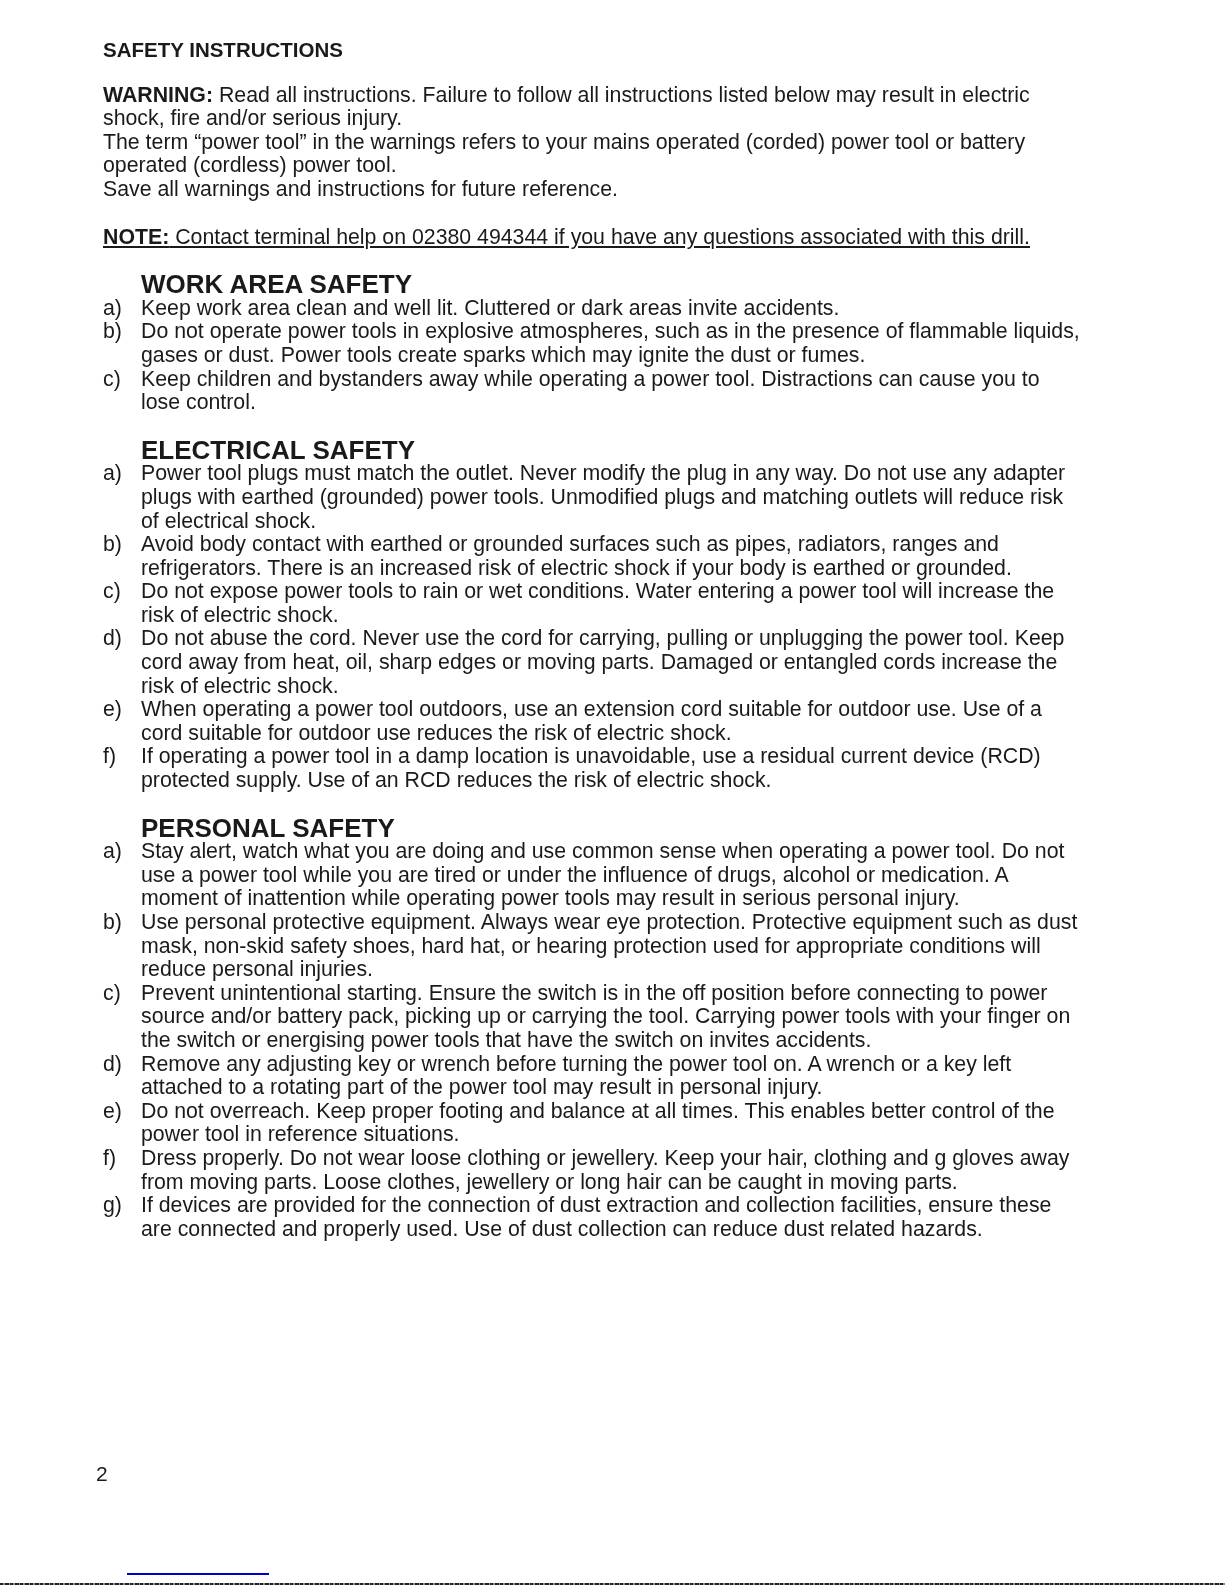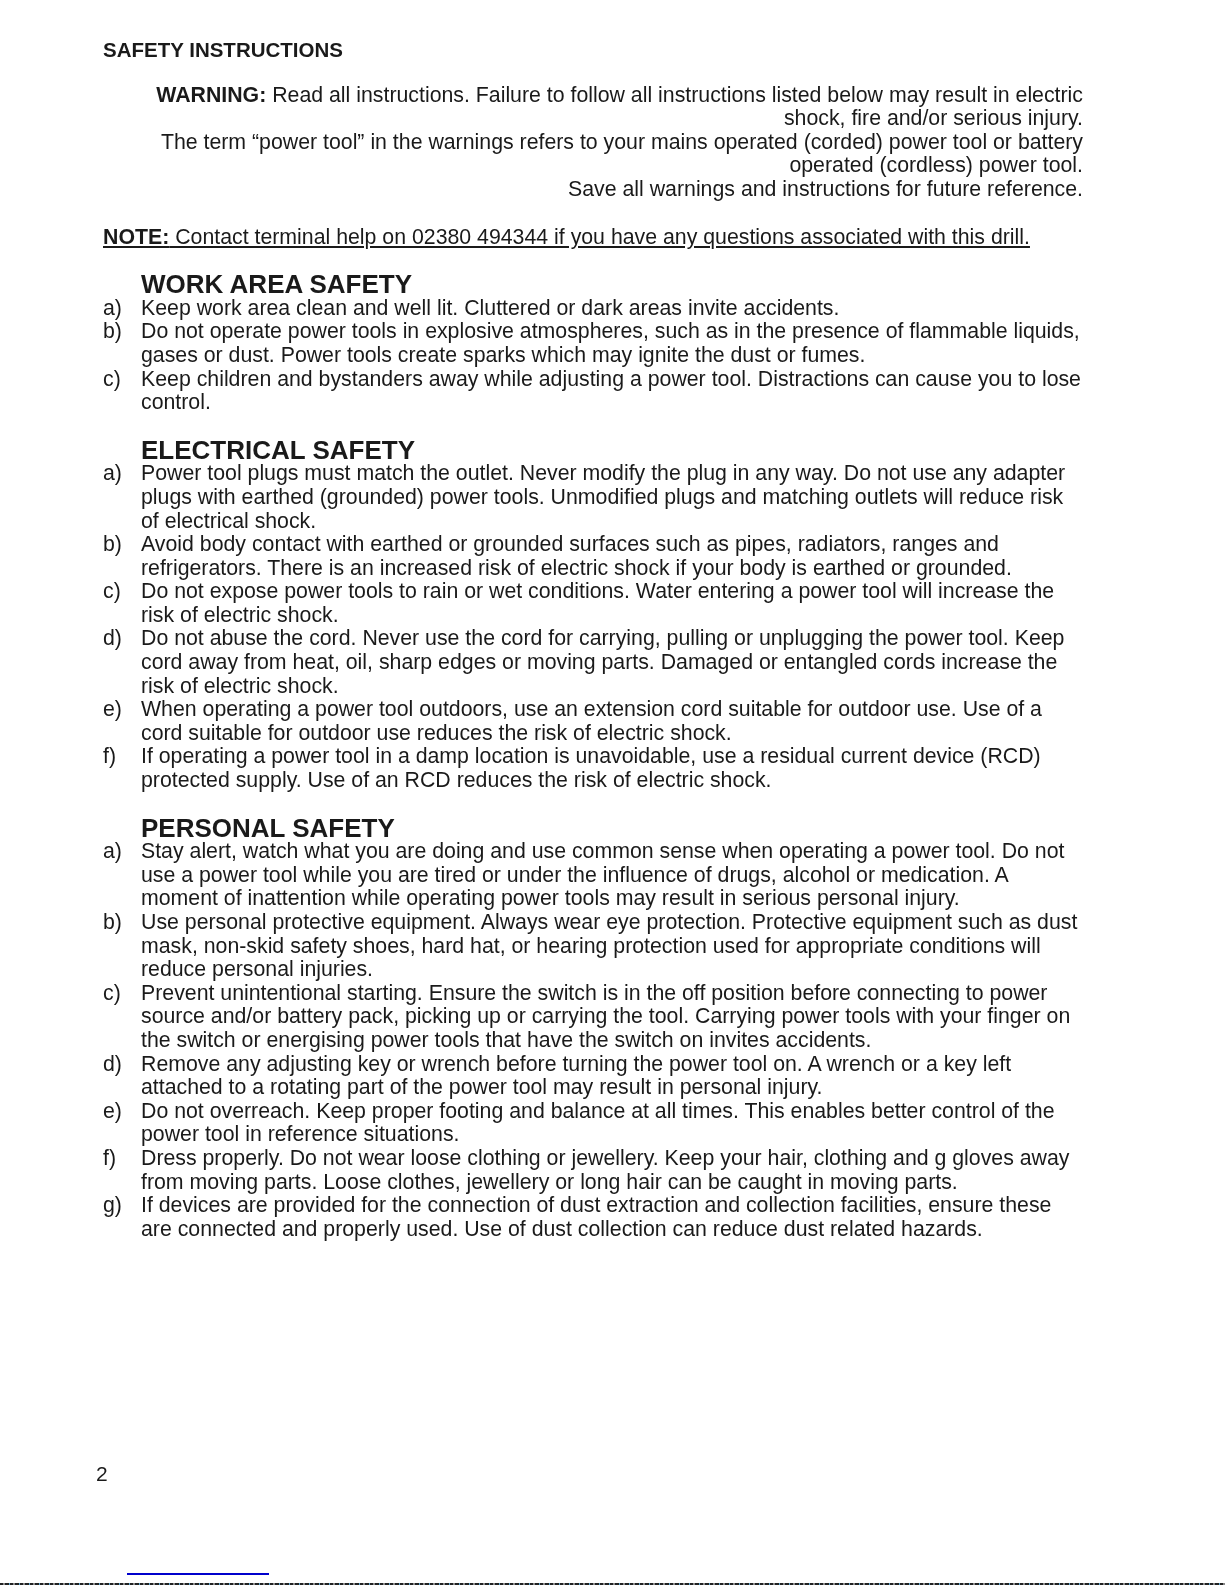--- a/index.html
+++ b/index.html
@@ -4,21 +4,21 @@
 <style>
   html, body { margin: 0; padding: 0; background: #ffffff; }
   body {
     width: 1225px; height: 1585px; position: relative; overflow: hidden;
     font-family: "Liberation Sans", sans-serif; color: #1a1a1a;
     font-size: 21.3px; line-height: 23.6px;
   }
   .page { position: absolute; left: 103px; top: 38px; width: 980px; }
   .title { font-weight: bold; margin: 0; font-size: 20.5px; }
   .intro { margin-top: 22px; }
-  .intro p { margin: 0; text-align: right; }
+  .intro p { margin: 0; }
   .b { font-weight: bold; }
   .note { margin-top: 24px; text-decoration: underline; }
   .section { margin-top: 24px; }
   .section-heading { font-weight: bold; margin-left: 38px; font-size: 26px; }
   .item { display: flex; }
   .item .lbl { width: 38px; flex: none; }
   .item .txt { flex: 1; width: 935px; }
   .pagenum { position: absolute; left: 96px; top: 1462px; font-size: 21px; }
   .link-line { position: absolute; left: 127px; top: 1573px; width: 142px; height: 2px; background: #0000cc; }
   .bottom-rule { position: absolute; left: 0; top: 1583px; width: 1225px; height: 2px;
@@ -46,21 +46,21 @@
         <div class="item">
           <span class="lbl">a)</span>
           <span class="txt">Keep work area clean and well lit. Cluttered or dark areas invite accidents.</span>
         </div>
         <div class="item">
           <span class="lbl">b)</span>
           <span class="txt">Do not operate power tools in explosive atmospheres, such as in the presence of flammable liquids, gases or dust. Power tools create sparks which may ignite the dust or fumes.</span>
         </div>
         <div class="item">
           <span class="lbl">c)</span>
-          <span class="txt">Keep children and bystanders away while adjusting a power tool. Distractions can cause you to lose control.</span>
+          <span class="txt">Keep children and bystanders away while operating a power tool. Distractions can cause you to lose control.</span>
         </div>
       </div>
       <div class="section">
         <div class="section-heading">ELECTRICAL SAFETY</div>
         <div class="item">
           <span class="lbl">a)</span>
           <span class="txt">Power tool plugs must match the outlet. Never modify the plug in any way. Do not use any adapter plugs with earthed (grounded) power tools. Unmodified plugs and matching outlets will reduce risk of electrical shock.</span>
         </div>
         <div class="item">
           <span class="lbl">b)</span>

